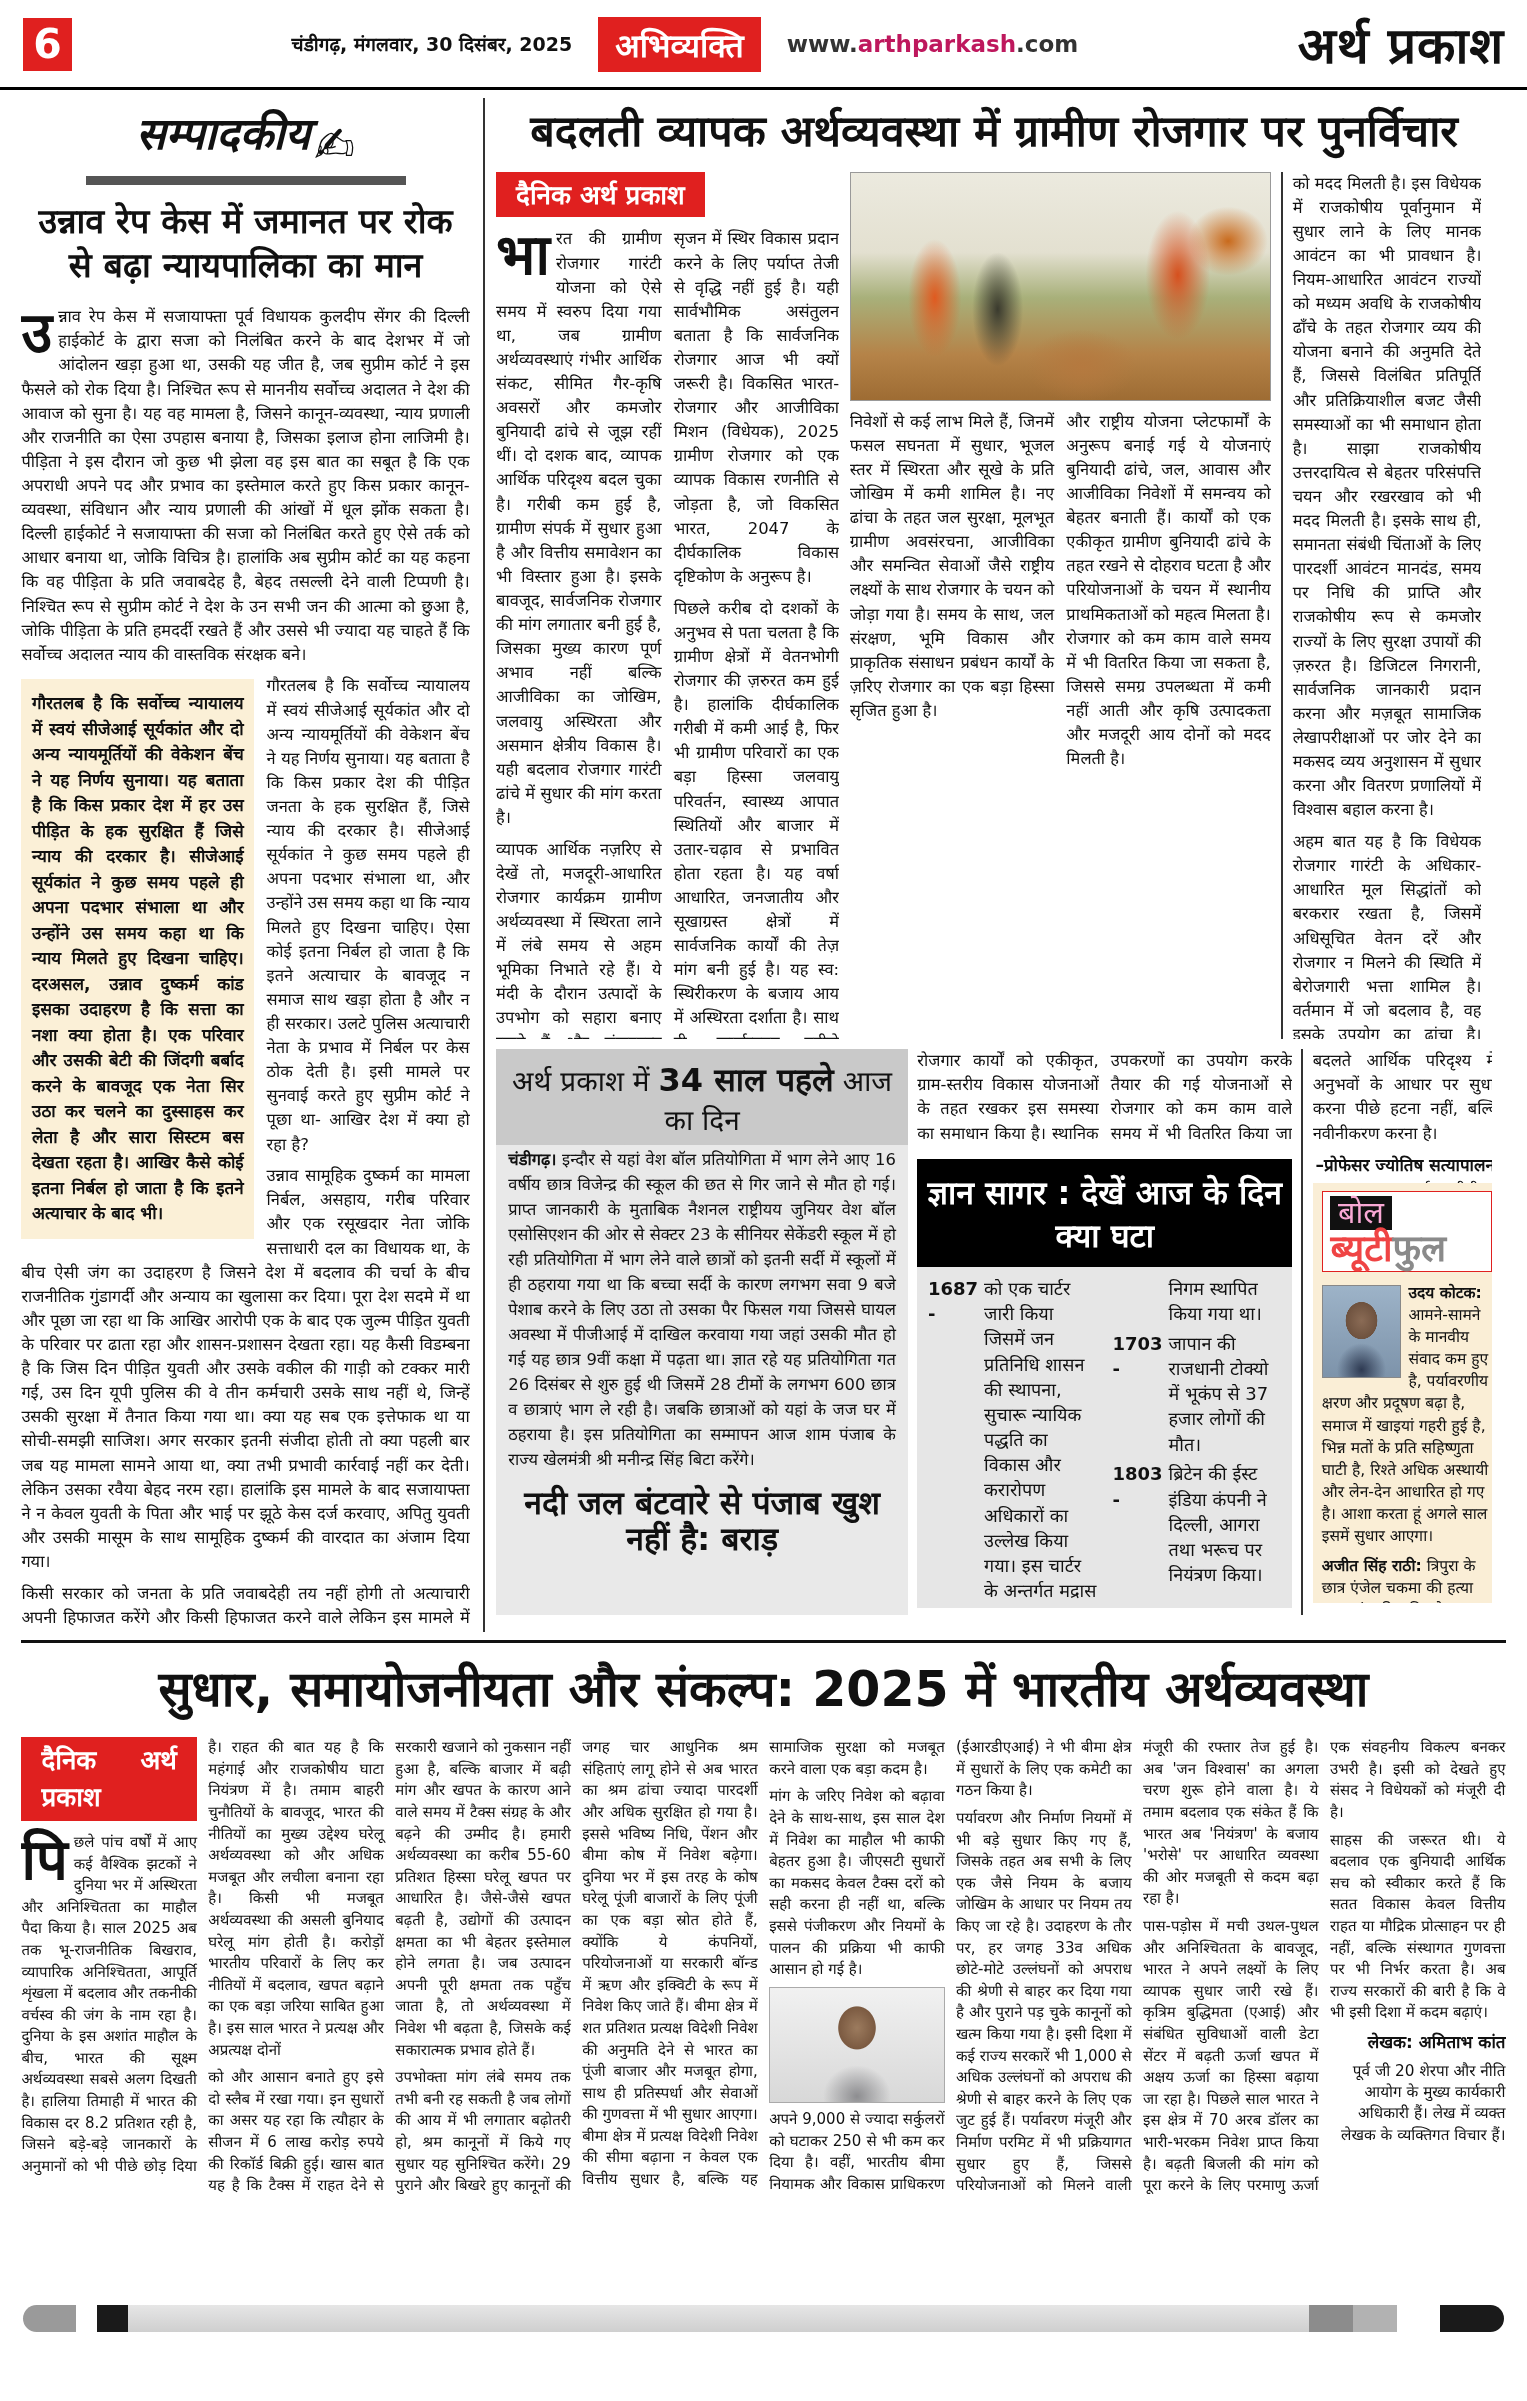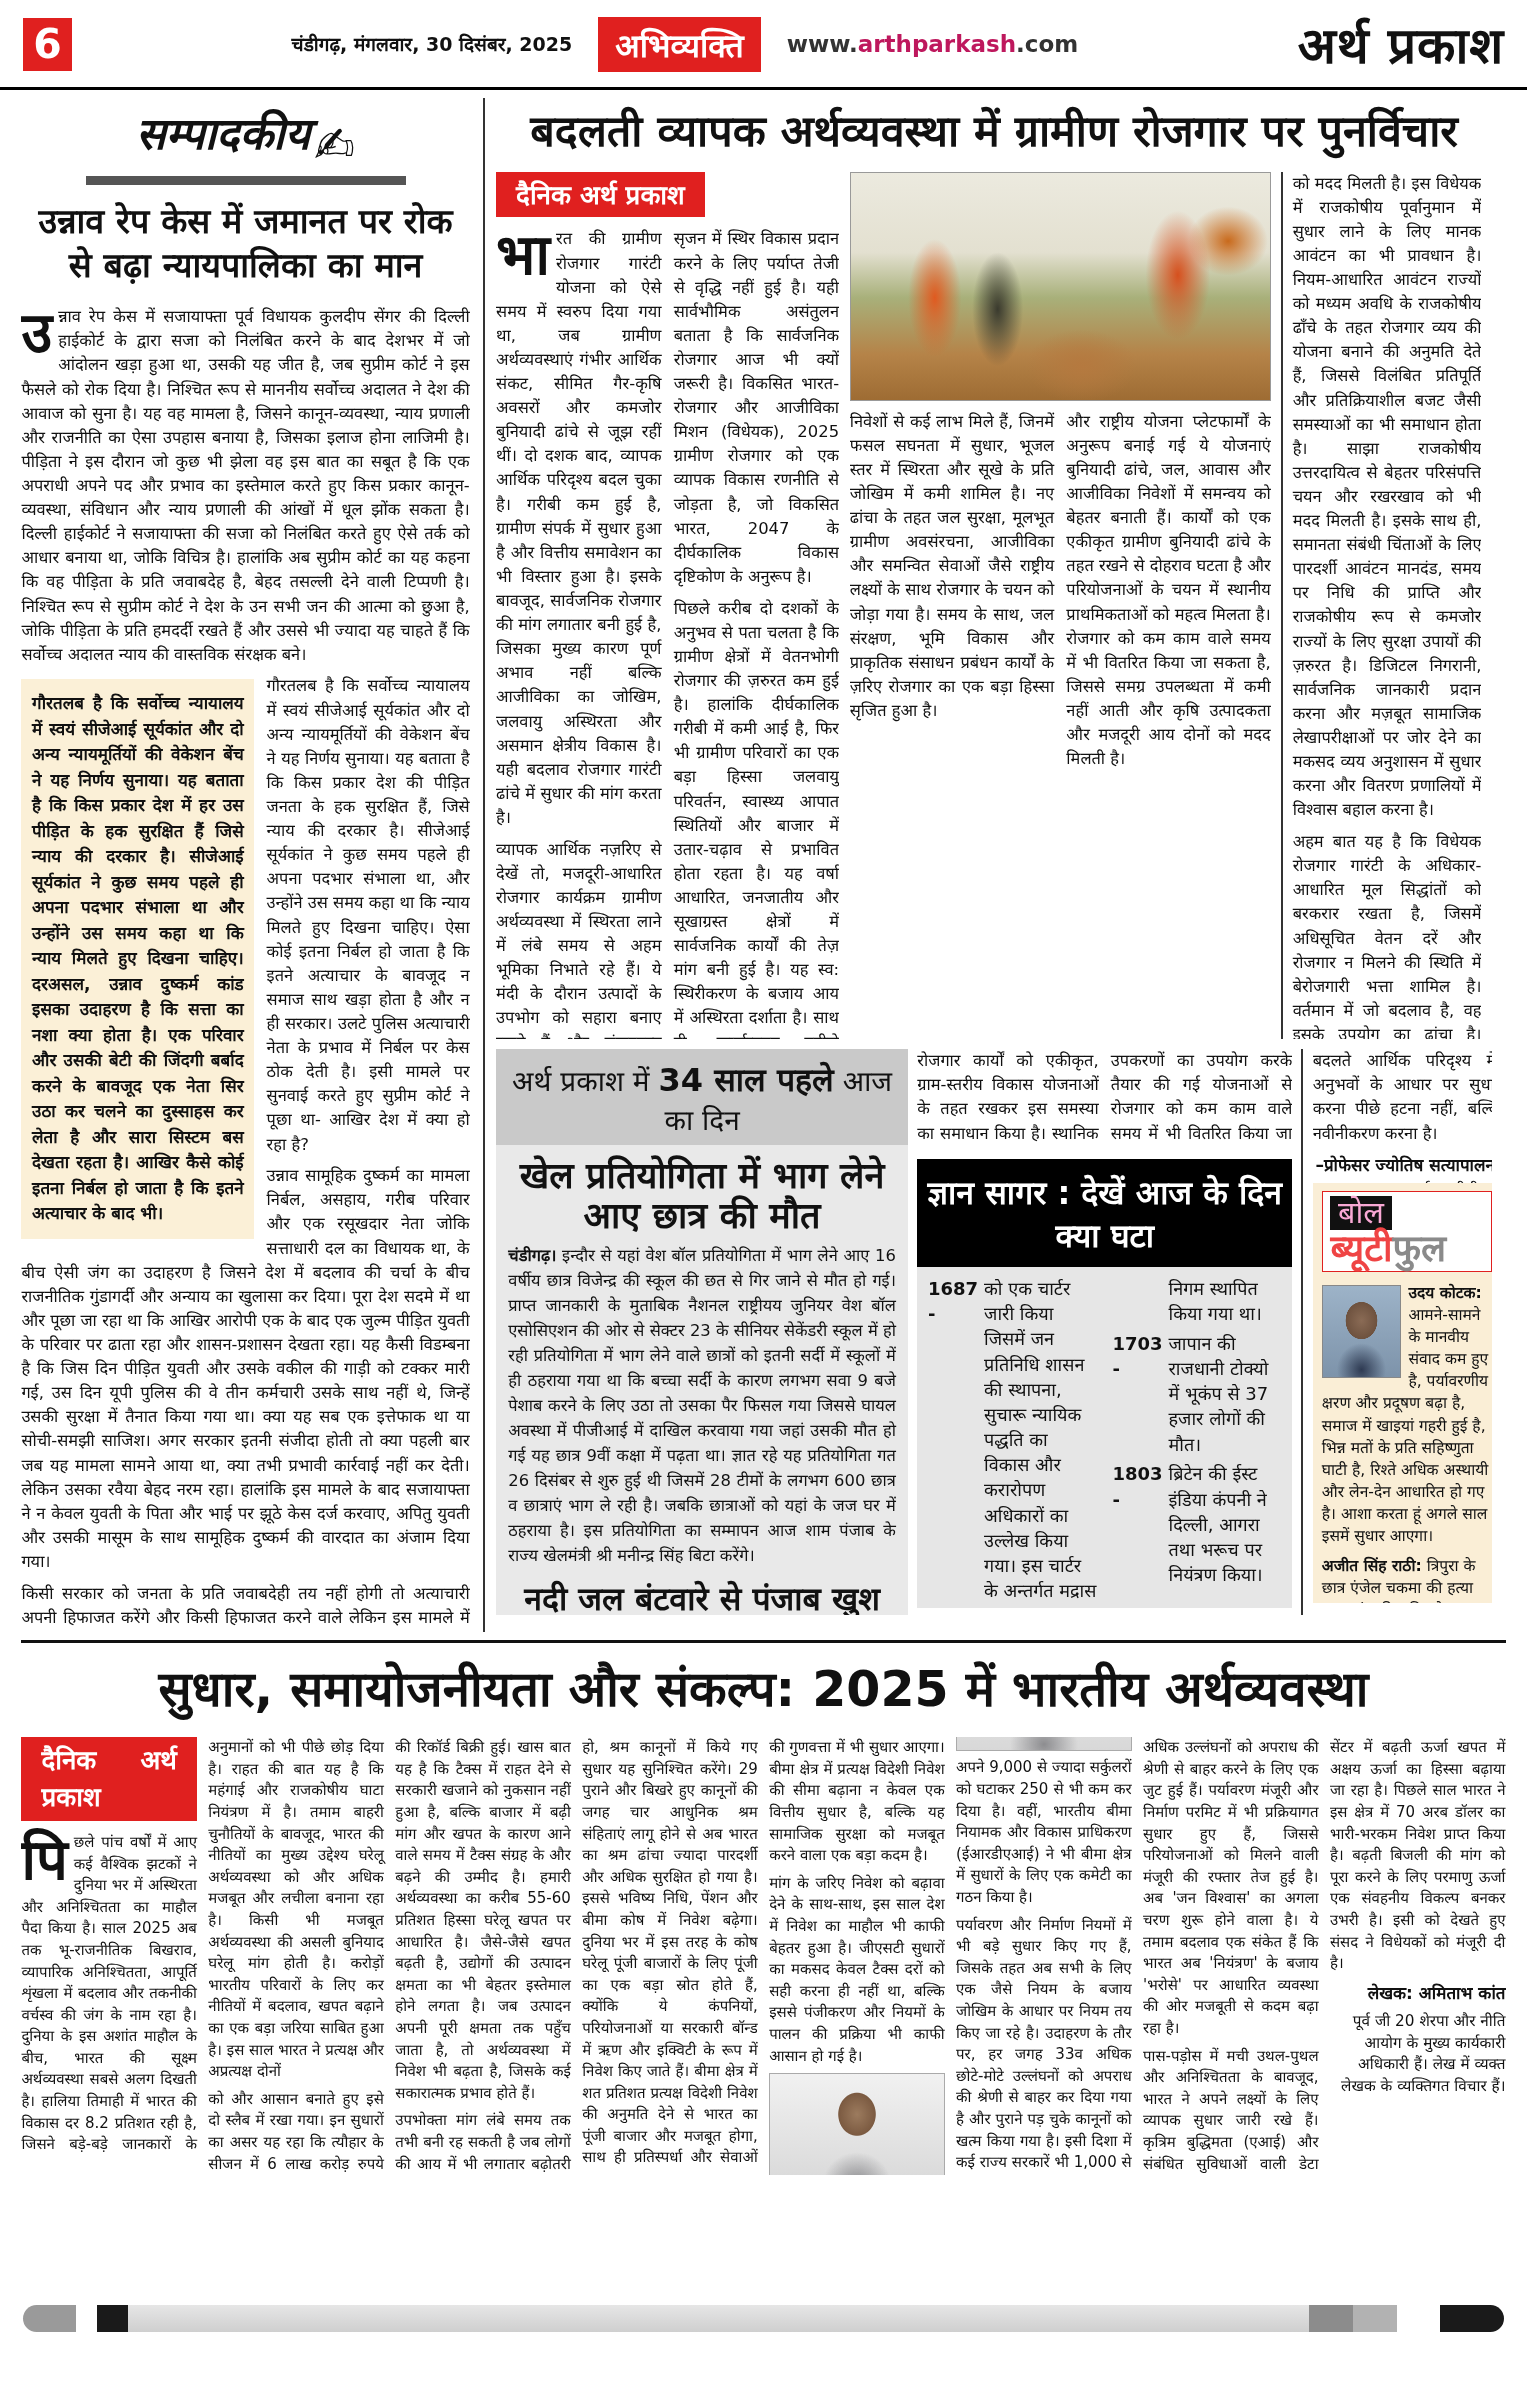--- a/index.html
+++ b/index.html
@@ -165,21 +165,20 @@
       </div>
 
       <div class="mid-band">
 
         <div class="years-box">
           <div class="years-banner">
             <span>अर्थ प्रकाश में</span>
             <span class="big">34 साल पहले</span>
             <span>आज का दिन</span>
           </div>
-          <div class="years-head">खेल प्रतियोगिता में भाग लेने आए छात्र की मौत</div>
           <div class="years-body">
             <span class="dl">चंडीगढ़।</span>
             <span>इन्दौर से यहां वेश बॉल प्रतियोगिता में भाग लेने आए 16 वर्षीय छात्र विजेन्द्र की स्कूल की छत से गिर जाने से मौत हो गई। प्राप्त जानकारी के मुताबिक नैशनल राष्ट्रीयय जुनियर वेश बॉल एसोसिएशन की ओर से सेक्टर 23 के सीनियर सेकेंडरी स्कूल में हो रही प्रतियोगिता में भाग लेने वाले छात्रों को इतनी सर्दी में स्कूलों में ही ठहराया गया था कि बच्चा सर्दी के कारण लगभग सवा 9 बजे पेशाब करने के लिए उठा तो उसका पैर फिसल गया जिससे घायल अवस्था में पीजीआई में दाखिल करवाया गया जहां उसकी मौत हो गई यह छात्र 9वीं कक्षा में पढ़ता था। ज्ञात रहे यह प्रतियोगिता गत 26 दिसंबर से शुरु हुई थी जिसमें 28 टीमों के लगभग 600 छात्र व छात्राएं भाग ले रही है। जबकि छात्राओं को यहां के जज घर में ठहराया है। इस प्रतियोगिता का सम्मापन आज शाम पंजाब के राज्य खेलमंत्री श्री मनीन्द्र सिंह बिटा करेंगे।</span>
           </div>
           <div class="years-head2">नदी जल बंटवारे से पंजाब खुश नहीं है: बराड़</div>
 
         </div>
 
         <div class="mid2">
           <div class="cont2 np-text">रोजगार कार्यों को एकीकृत, ग्राम-स्तरीय विकास योजनाओं के तहत रखकर इस समस्या का समाधान किया है। स्थानिक उपकरणों का उपयोग करके तैयार की गई योजनाओं से रोजगार को कम काम वाले समय में भी वितरित किया जा सकता है, जिससे समग्र उपलब्धता में कमी नहीं आती और कृषि उत्पादकता और मजदूरी आय दोनों</div>
@@ -248,20 +247,21 @@
     <div class="bottom-body">
       <div class="kicker">दैनिक अर्थ प्रकाश</div>
       <p><span class="dropcap">पि</span><span>छले पांच वर्षों में आए कई वैश्विक झटकों ने दुनिया भर में अस्थिरता और अनिश्चितता का माहौल पैदा किया है। साल 2025 अब तक भू-राजनीतिक बिखराव, व्यापारिक अनिश्चितता, आपूर्ति शृंखला में बदलाव और तकनीकी वर्चस्व की जंग के नाम रहा है। दुनिया के इस अशांत माहौल के बीच, भारत की सूक्ष्म अर्थव्यवस्था सबसे अलग दिखती है। हालिया तिमाही में भारत की विकास दर 8.2 प्रतिशत रही है, जिसने बड़े-बड़े जानकारों के अनुमानों को भी पीछे छोड़ दिया है। राहत की बात यह है कि महंगाई और राजकोषीय घाटा नियंत्रण में है। तमाम बाहरी चुनौतियों के बावजूद, भारत की नीतियों का मुख्य उद्देश्य घरेलू अर्थव्यवस्था को और अधिक मजबूत और लचीला बनाना रहा है। किसी भी मजबूत अर्थव्यवस्था की असली बुनियाद घरेलू मांग होती है। करोड़ों भारतीय परिवारों के लिए कर नीतियों में बदलाव, खपत बढ़ाने का एक बड़ा जरिया साबित हुआ है। इस साल भारत ने प्रत्यक्ष और अप्रत्यक्ष दोनों</span></p>
       <p>को और आसान बनाते हुए इसे दो स्लैब में रखा गया। इन सुधारों का असर यह रहा कि त्यौहार के सीजन में 6 लाख करोड़ रुपये की रिकॉर्ड बिक्री हुई। खास बात यह है कि टैक्स में राहत देने से सरकारी खजाने को नुकसान नहीं हुआ है, बल्कि बाजार में बढ़ी मांग और खपत के कारण आने वाले समय में टैक्स संग्रह के और बढ़ने की उम्मीद है। हमारी अर्थव्यवस्था का करीब 55-60 प्रतिशत हिस्सा घरेलू खपत पर आधारित है। जैसे-जैसे खपत बढ़ती है, उद्योगों की उत्पादन क्षमता का भी बेहतर इस्तेमाल होने लगता है। जब उत्पादन अपनी पूरी क्षमता तक पहुँच जाता है, तो अर्थव्यवस्था में निवेश भी बढ़ता है, जिसके कई सकारात्मक प्रभाव होते हैं।</p>
       <p>उपभोक्ता मांग लंबे समय तक तभी बनी रह सकती है जब लोगों की आय में भी लगातार बढ़ोतरी हो, श्रम कानूनों में किये गए सुधार यह सुनिश्चित करेंगे। 29 पुराने और बिखरे हुए कानूनों की जगह चार आधुनिक श्रम संहिताएं लागू होने से अब भारत का श्रम ढांचा ज्यादा पारदर्शी और अधिक सुरक्षित हो गया है। इससे भविष्य निधि, पेंशन और बीमा कोष में निवेश बढ़ेगा। दुनिया भर में इस तरह के कोष घरेलू पूंजी बाजारों के लिए पूंजी का एक बड़ा स्रोत होते हैं, क्योंकि ये कंपनियों, परियोजनाओं या सरकारी बॉन्ड में ऋण और इक्विटी के रूप में निवेश किए जाते हैं। बीमा क्षेत्र में शत प्रतिशत प्रत्यक्ष विदेशी निवेश की अनुमति देने से भारत का पूंजी बाजार और मजबूत होगा, साथ ही प्रतिस्पर्धा और सेवाओं की गुणवत्ता में भी सुधार आएगा। बीमा क्षेत्र में प्रत्यक्ष विदेशी निवेश की सीमा बढ़ाना न केवल एक वित्तीय सुधार है, बल्कि यह सामाजिक सुरक्षा को मजबूत करने वाला एक बड़ा कदम है।</p>
       <p>मांग के जरिए निवेश को बढ़ावा देने के साथ-साथ, इस साल देश में निवेश का माहौल भी काफी बेहतर हुआ है। जीएसटी सुधारों का मकसद केवल टैक्स दरों को सही करना ही नहीं था, बल्कि इससे पंजीकरण और नियमों के पालन की प्रक्रिया भी काफी आसान हो गई है।</p>
       <div class="photo-author"></div>
       <p>अपने 9,000 से ज्यादा सर्कुलरों को घटाकर 250 से भी कम कर दिया है। वहीं, भारतीय बीमा नियामक और विकास प्राधिकरण (ईआरडीएआई) ने भी बीमा क्षेत्र में सुधारों के लिए एक कमेटी का गठन किया है।</p>
       <p>पर्यावरण और निर्माण नियमों में भी बड़े सुधार किए गए हैं, जिसके तहत अब सभी के लिए एक जैसे नियम के बजाय जोखिम के आधार पर नियम तय किए जा रहे है। उदाहरण के तौर पर, हर जगह 33व अधिक छोटे-मोटे उल्लंघनों को अपराध की श्रेणी से बाहर कर दिया गया है और पुराने पड़ चुके कानूनों को खत्म किया गया है। इसी दिशा में कई राज्य सरकारें भी 1,000 से अधिक उल्लंघनों को अपराध की श्रेणी से बाहर करने के लिए एक जुट हुई हैं। पर्यावरण मंजूरी और निर्माण परमिट में भी प्रक्रियागत सुधार हुए हैं, जिससे परियोजनाओं को मिलने वाली मंजूरी की रफ्तार तेज हुई है। अब 'जन विश्वास' का अगला चरण शुरू होने वाला है। ये तमाम बदलाव एक संकेत हैं कि भारत अब 'नियंत्रण' के बजाय 'भरोसे' पर आधारित व्यवस्था की ओर मजबूती से कदम बढ़ा रहा है।</p>
       <p>पास-पड़ोस में मची उथल-पुथल और अनिश्चितता के बावजूद, भारत ने अपने लक्ष्यों के लिए व्यापक सुधार जारी रखे हैं। कृत्रिम बुद्धिमता (एआई) और संबंधित सुविधाओं वाली डेटा सेंटर में बढ़ती ऊर्जा खपत में अक्षय ऊर्जा का हिस्सा बढ़ाया जा रहा है। पिछले साल भारत ने इस क्षेत्र में 70 अरब डॉलर का भारी-भरकम निवेश प्राप्त किया है। बढ़ती बिजली की मांग को पूरा करने के लिए परमाणु ऊर्जा एक संवहनीय विकल्प बनकर उभरी है। इसी को देखते हुए संसद ने विधेयकों को मंजूरी दी है।</p>
+      <p>साहस की जरूरत थी। ये बदलाव एक बुनियादी आर्थिक सच को स्वीकार करते हैं कि सतत विकास केवल वित्तीय राहत या मौद्रिक प्रोत्साहन पर ही नहीं, बल्कि संस्थागत गुणवत्ता पर भी निर्भर करता है। अब राज्य सरकारों की बारी है कि वे भी इसी दिशा में कदम बढ़ाएं।</p>
       <p class="author-name">लेखक: अमिताभ कांत</p>
       <p class="author-desc">पूर्व जी 20 शेरपा और नीति आयोग के मुख्य कार्यकारी अधिकारी हैं। लेख में व्यक्त लेखक के व्यक्तिगत विचार हैं।</p>
     </div>
   </div>
 
   <div class="footer">
     <div class="scrollbar">
       <div class="sb-capL"></div>
       <div class="sb-black1"></div>
       <div class="sb-track"></div>

